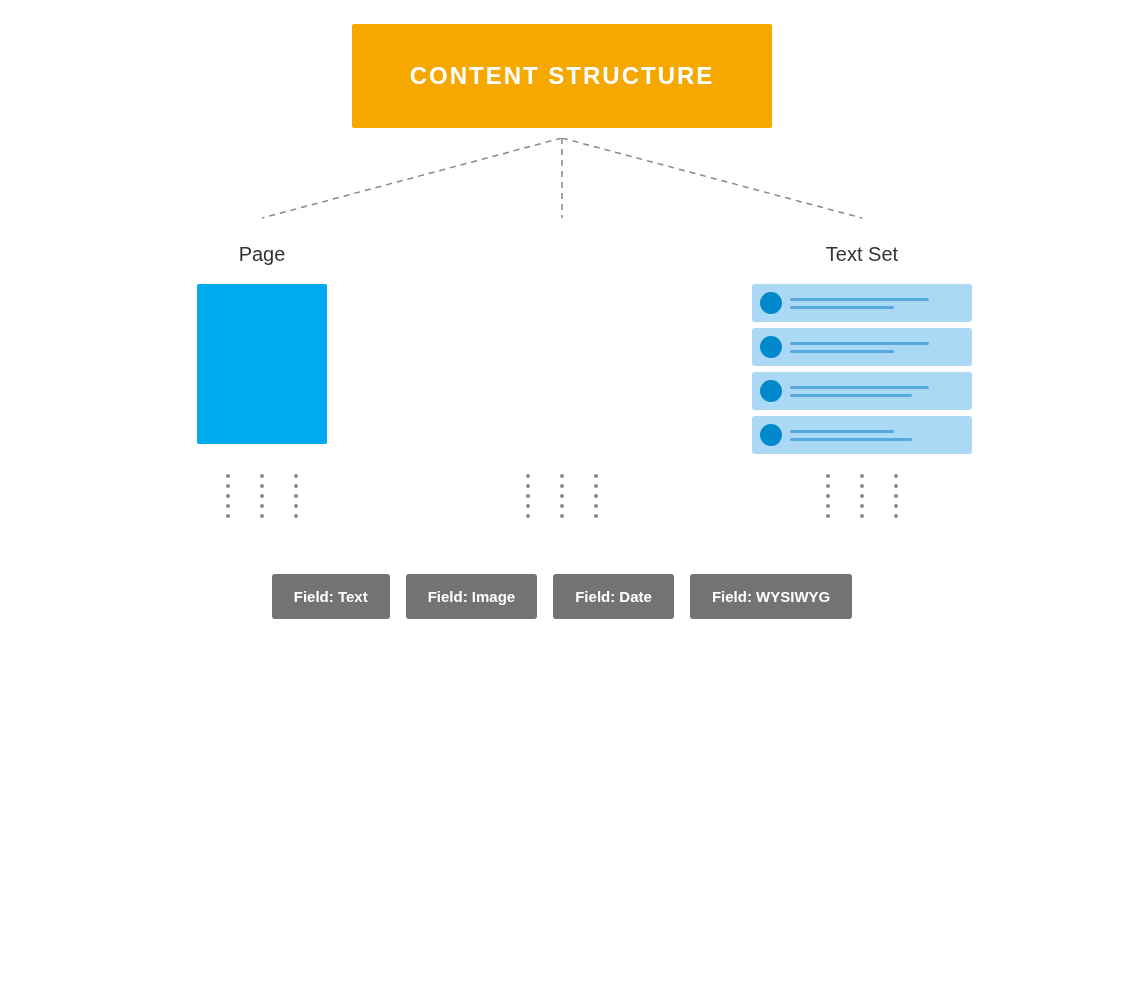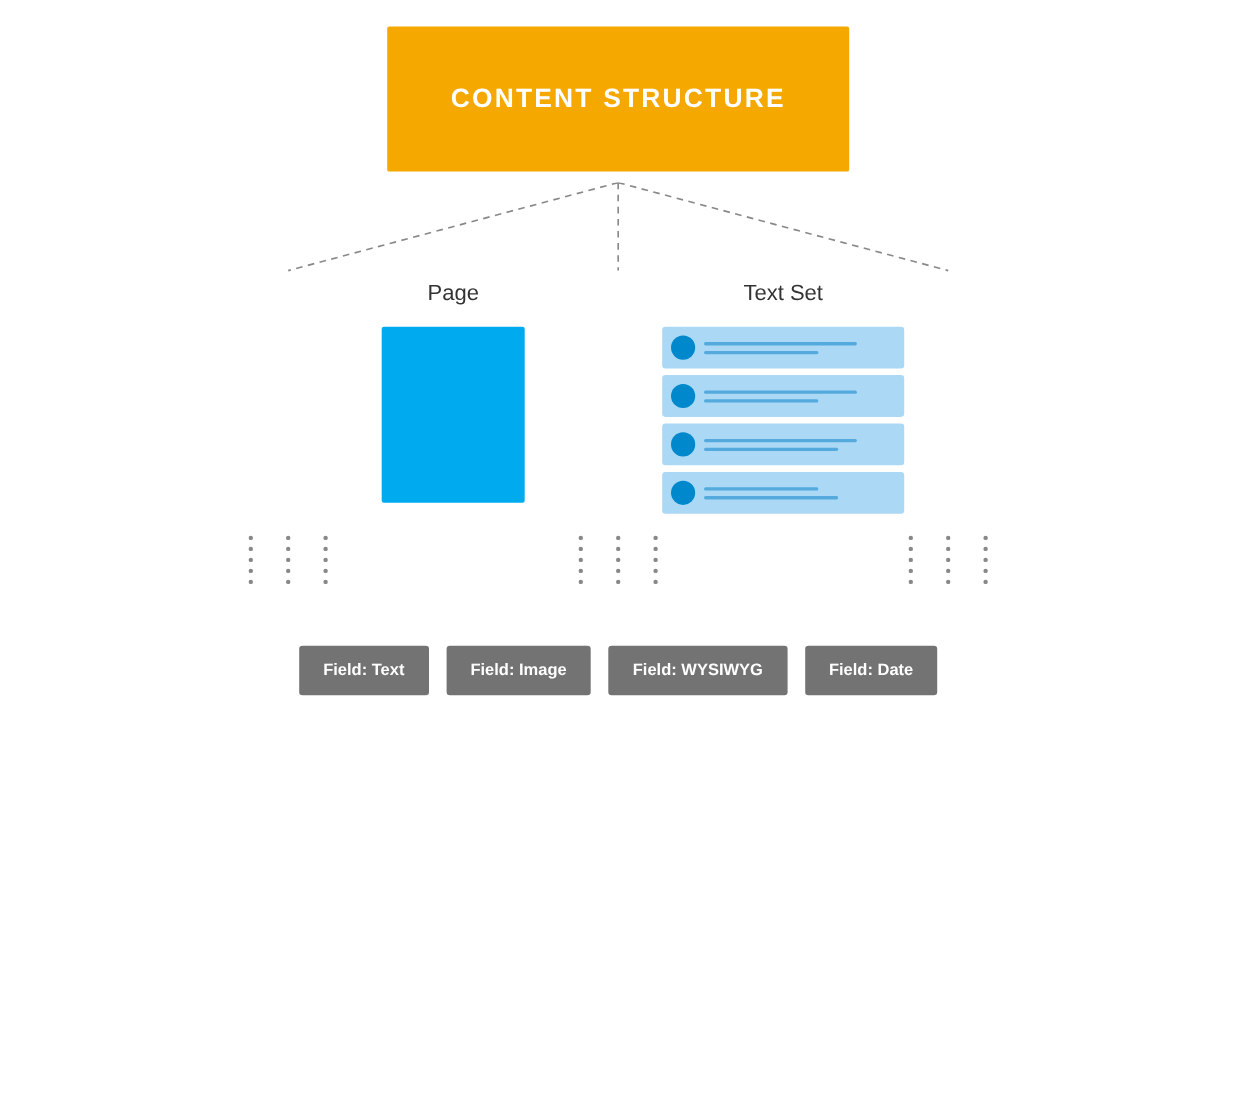--- a/index.html
+++ b/index.html
@@ -16,41 +16,41 @@
       height: 998px;
       display: flex;
       flex-direction: column;
       align-items: center;
     }
 
     
     .title-banner {
       background: #F5A800;
       width: 420px;
-      height: 132px;
+      height: 104px;
       margin-top: 24px;
       display: flex;
       align-items: center;
       justify-content: center;
       border-radius: 2px;
     }
     .title-text {
       color: #ffffff;
       font-size: 24px;
       font-weight: bold;
       letter-spacing: 2px;
     }
 
     
     .columns-area {
       display: flex;
-      justify-content: center;
+      justify-content: space-between;
       gap: 0;
       width: 900px;
-      margin-top: 0;
+      margin-top: 15px;
     }
 
     .column {
       display: flex;
       flex-direction: column;
       align-items: center;
       width: 300px;
     }
 
     .column-title {
@@ -335,18 +335,18 @@
         <div class="dot"></div>
         <div class="dot"></div>
       </div>
     </div>
   </div>
 
   <div class="fields-area">
     <div class="fields-row">
       <button class="field-btn">Field: Text</button>
       <button class="field-btn">Field: Image</button>
+      <button class="field-btn">Field: Date</button>
       <button class="field-btn">Field: WYSIWYG</button>
-      <button class="field-btn">Field: Date</button>
     </div>
   </div>
 
 </div>
 
 </body></html>

